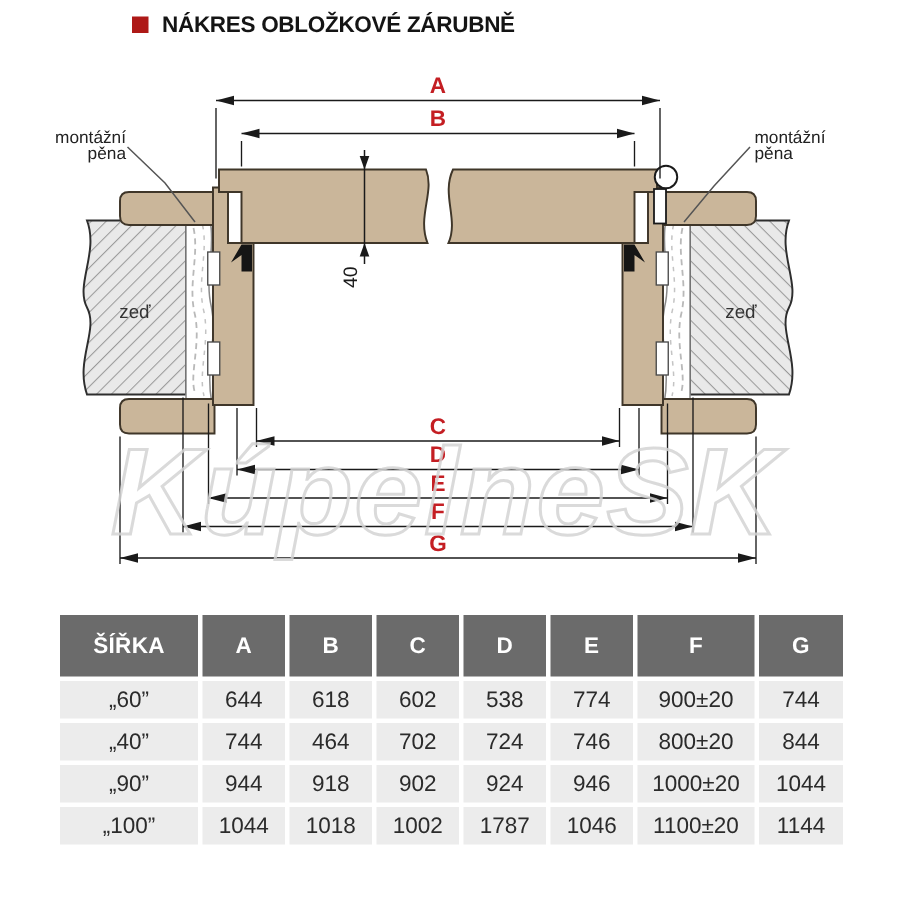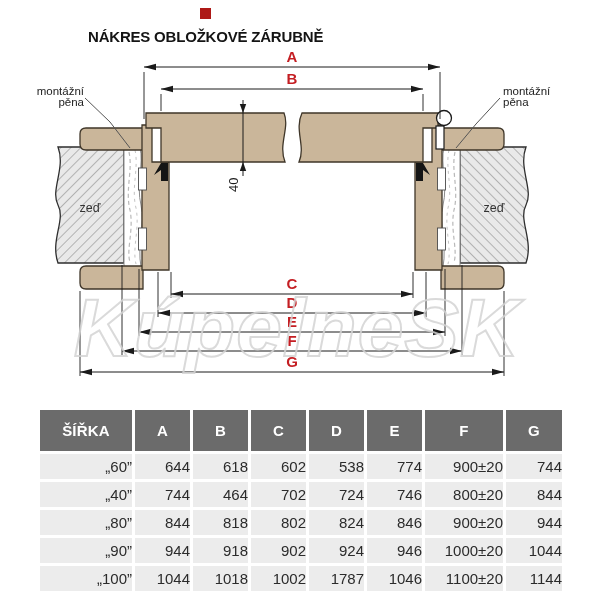--- a/index.html
+++ b/index.html
@@ -1,36 +1,36 @@
 <!DOCTYPE html>
 <html><head>
 <meta charset="utf-8">
 <style>
   html,body{margin:0;padding:0;}
   body{
     width:600px;height:600px;position:relative;background:#fff;overflow:hidden;
     font-family:"Liberation Sans",sans-serif;
   }
   .title-bar{
-    position:absolute;top:8px;left:88px;display:flex;align-items:center;gap:9px;flex-direction:column;
+    position:absolute;top:8px;left:88px;display:flex;align-items:center;gap:9px;
   }
   .title-bullet{width:11px;height:11px;background:#ae1917;flex:0 0 auto;}
   .title-text{
     font-size:15px;font-weight:bold;color:#141414;letter-spacing:-0.2px;white-space:nowrap;
   }
   svg.diagram{position:absolute;top:0;left:0;}
   .tbl-wrap{position:absolute;top:407px;left:37px;width:527px;}
   table.dims{border-collapse:separate;border-spacing:3px;width:100%;table-layout:fixed;}
   table.dims th{
     background:#6b6b6b;color:#ffffff;font-size:15px;font-weight:bold;
     height:41px;text-align:center;padding:0;letter-spacing:0.2px;margin-top:28px;
   }
   table.dims td{
     background:#ececec;color:#2b2b2b;font-size:15px;font-weight:400;
-    height:25px;text-align:right;padding:0;white-space:nowrap;
+    height:25px;text-align:center;padding:0;white-space:nowrap;
   }
   col.c-sirka{width:92px;}
   col.c-std{width:55px;}
   col.c-f{width:78px;}
   col.c-g{width:56px;}
 </style>
 </head>
 <body>
 
 <div class="title-bar">
@@ -178,30 +178,20 @@
           <td>„40”</td>
           <td>744</td>
           <td>464</td>
           <td>702</td>
           <td>724</td>
           <td>746</td>
           <td>800±20</td>
           <td>844</td>
         </tr>
         <tr>
-          <td>„80”</td>
-          <td>844</td>
-          <td>818</td>
-          <td>802</td>
-          <td>824</td>
-          <td>846</td>
-          <td>900±20</td>
-          <td>944</td>
-        </tr>
-        <tr>
           <td>„90”</td>
           <td>944</td>
           <td>918</td>
           <td>902</td>
           <td>924</td>
           <td>946</td>
           <td>1000±20</td>
           <td>1044</td>
         </tr>
         <tr>

